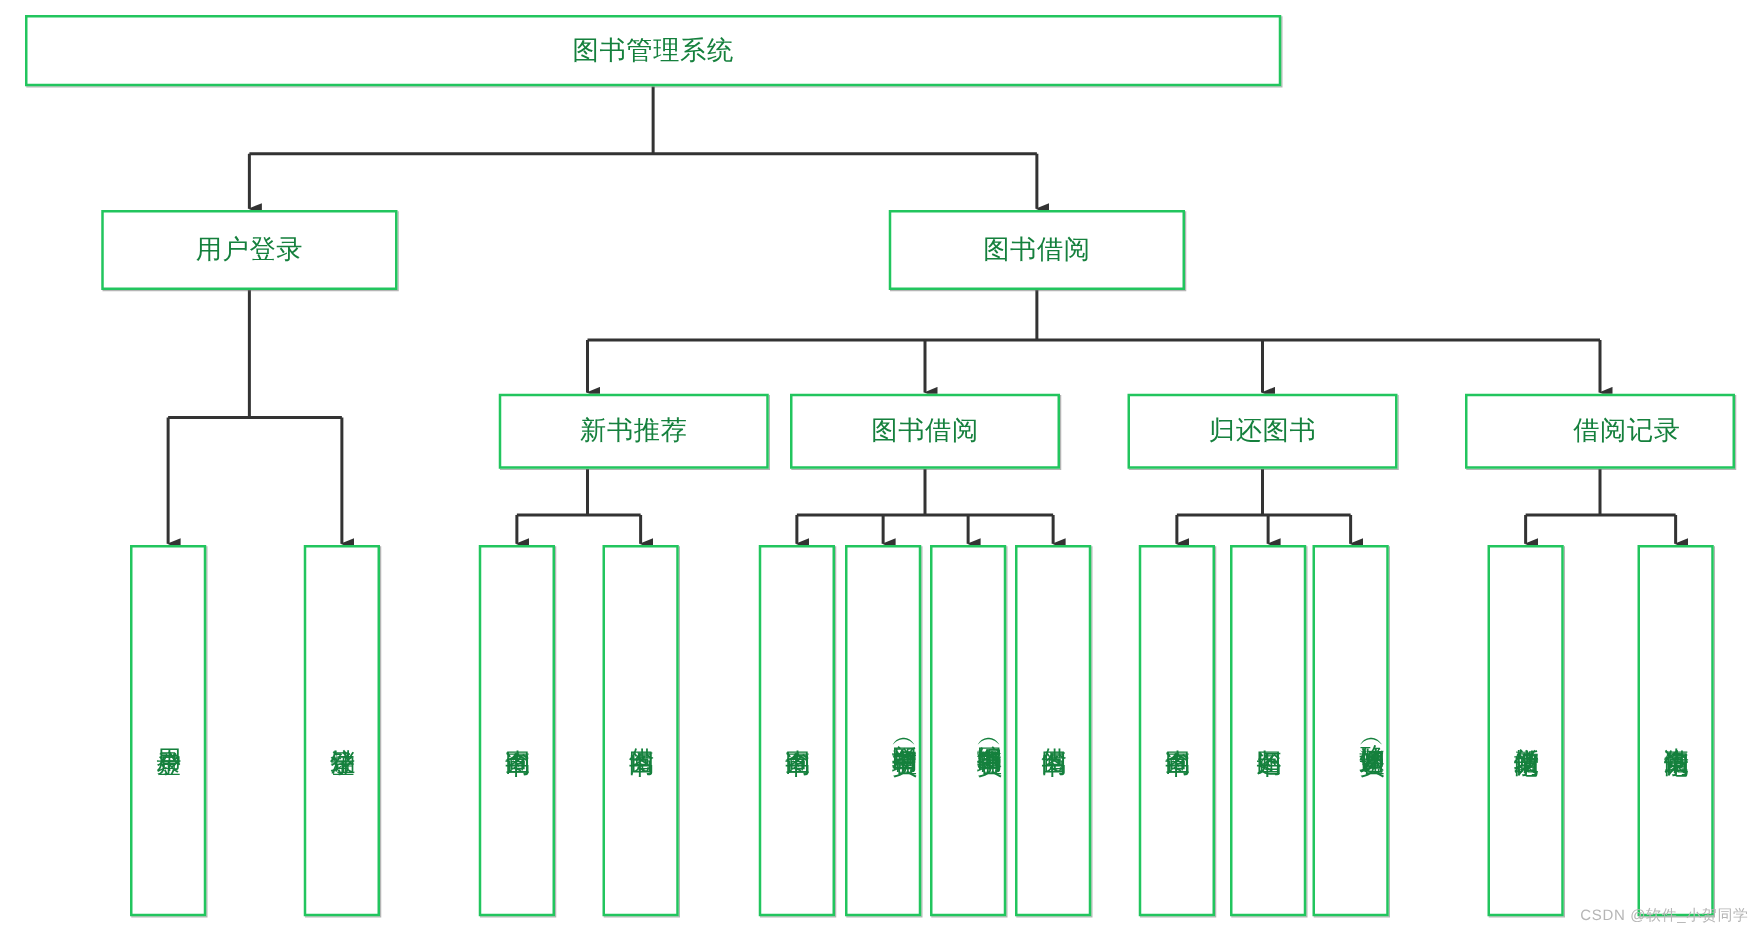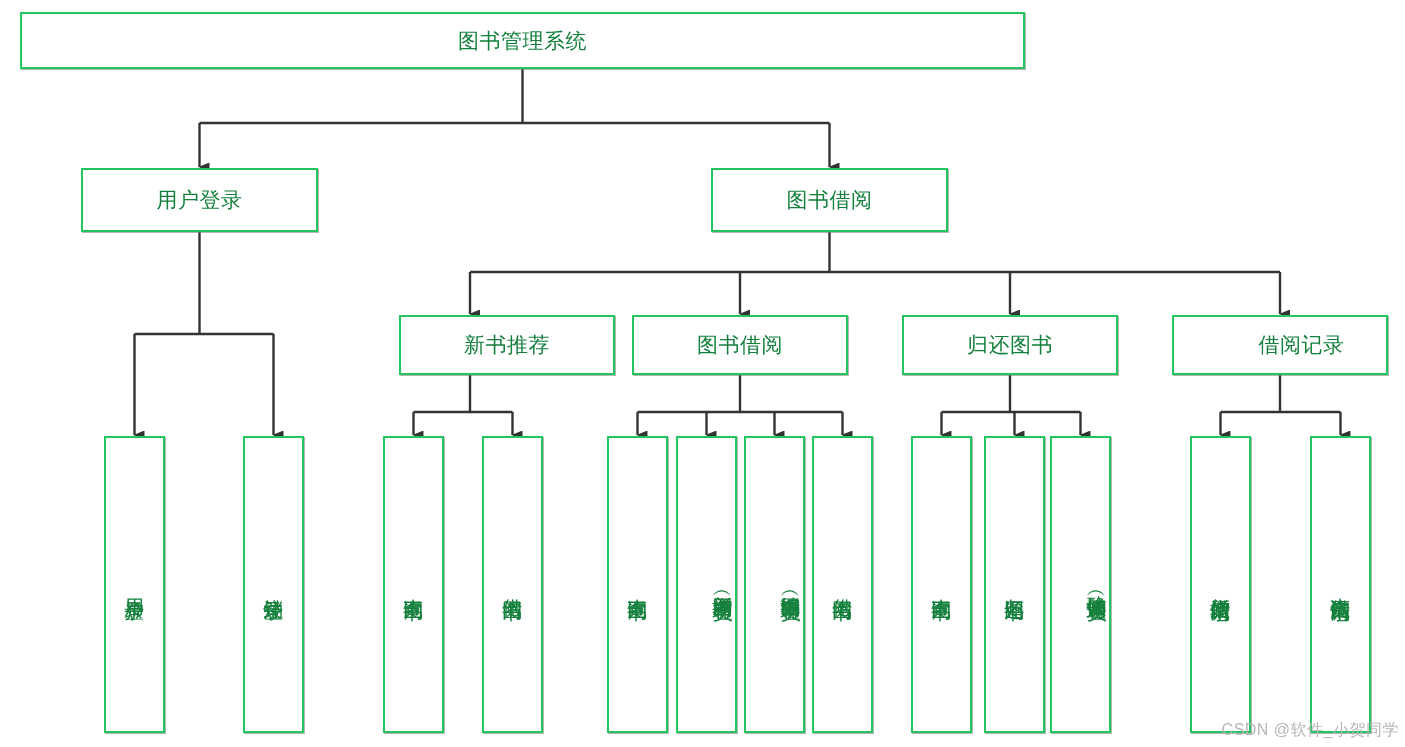--- a/index.html
+++ b/index.html
@@ -53,21 +53,21 @@
     justify-content: center;
     overflow: hidden;
   }
   .node-v.center-v {
     align-items: center;
   }
   .watermark {
     position: absolute;
     right: 6px;
     bottom: 6px;
-    font-size: 16px;
+    font-size: 12px;
     color: #b6b6b6;
     letter-spacing: 0.5px;
     white-space: nowrap;
   }
 </style>
 </head>
 <body>
 
 <div id="stage">
 

